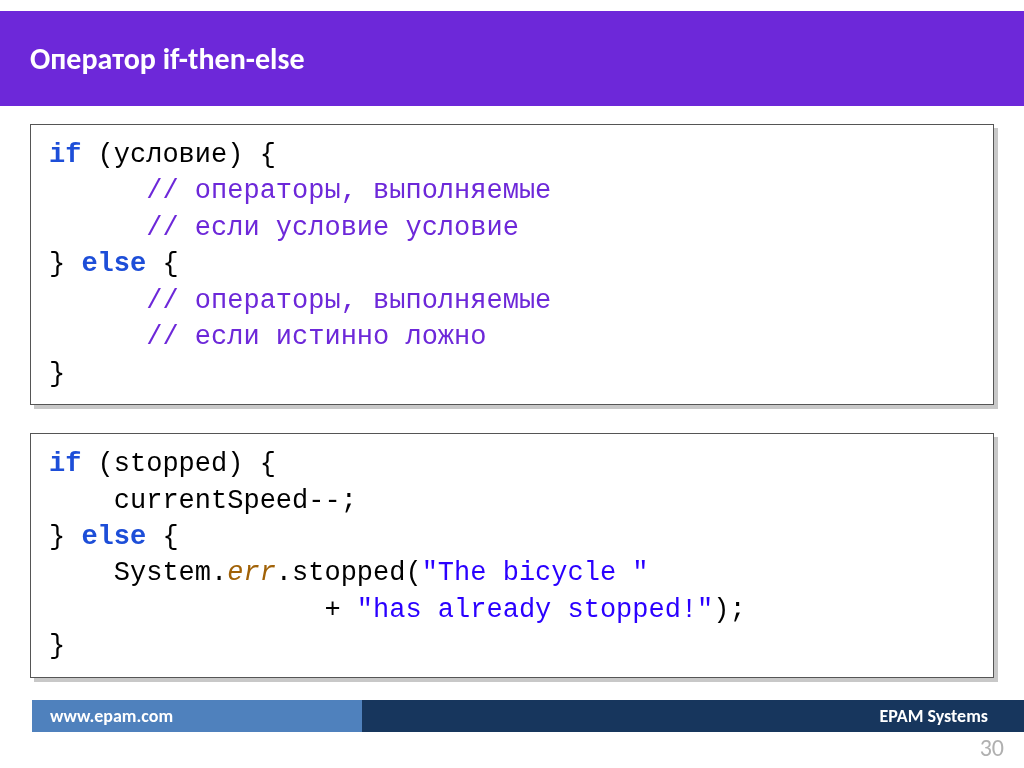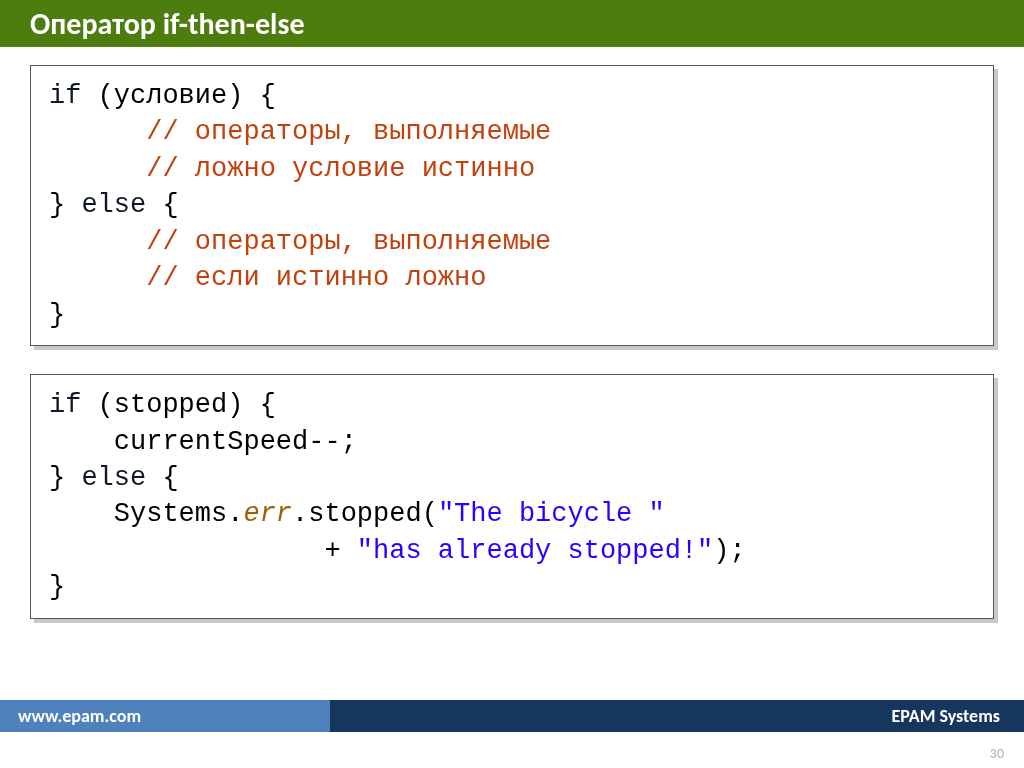--- a/index.html
+++ b/index.html
@@ -5,100 +5,102 @@
   * { margin: 0; padding: 0; box-sizing: border-box; }
   body {
     width: 1024px;
     height: 768px;
     font-family: Calibri, Arial, sans-serif;
     background: #fff;
     position: relative;
     overflow: hidden;
   }
   .header {
-    background: #4d7c0f;
+    background: #6d28d9;
     color: #fff;
-    padding: 5px 30px;
+    padding: 29px 30px;
     font-size: 30px;
     font-weight: bold;
+    margin-top: 11px;
   }
   .content {
     padding: 18px 30px 0 30px;
   }
   .code-box {
     border: 1.5px solid #555;
     box-shadow: 4px 4px 0 #c8c8c8;
     padding: 12px 18px;
     font-family: Consolas, 'Courier New', monospace;
     font-size: 27px;
     line-height: 1.35;
     background: #fff;
     margin-bottom: 28px;
     white-space: pre;
   }
-  .kw { color: #0f172a; font-weight: normal; }
-  .cm { color: #c2410c; }
+  .kw { color: #1d4ed8; font-weight: bold; }
+  .cm { color: #6d28d9; }
   .it { font-style: italic; color: #a16207; }
   .st { color: #2a00ff; }
   .footer {
     position: absolute;
     bottom: 36px;
     left: 0;
     width: 100%;
     display: flex;
     height: 32px;
     font-size: 18px;
     font-weight: bold;
   }
   .footer-left {
     background: #4f81bd;
     color: #fff;
     flex: 0 0 330px;
     display: flex;
     align-items: center;
     padding-left: 18px;
+    margin-left: 32px;
   }
   .footer-right {
     background: #17365d;
     color: #fff;
     flex: 1;
     display: flex;
     align-items: center;
     justify-content: flex-end;
-    padding-right: 24px;
+    padding-right: 36px;
   }
   .page-num {
     position: absolute;
     bottom: 6px;
     right: 20px;
     color: #b0b0b0;
-    font-size: 14px;
+    font-size: 24px;
   }
 </style>
 </head>
 <body>
 
 <div class="header">
   <span>Оператор if-then-else</span>
 </div>
 
 <div class="content">
 
   <div class="code-box"><span class="kw">if</span><span> (условие) {</span>
 <span class="cm">      // операторы, выполняемые</span>
-<span class="cm">      // ложно условие истинно</span>
+<span class="cm">      // если условие условие</span>
 <span>} </span><span class="kw">else</span><span> {</span>
 <span class="cm">      // операторы, выполняемые</span>
 <span class="cm">      // если истинно ложно</span>
 <span>}</span></div>
 
   <div class="code-box"><span class="kw">if</span><span> (stopped) {</span>
 <span>    currentSpeed--;</span>
 <span>} </span><span class="kw">else</span><span> {</span>
-<span>    Systems.</span><span class="it">err</span><span>.stopped(</span><span class="st">"The bicycle "</span>
+<span>    System.</span><span class="it">err</span><span>.stopped(</span><span class="st">"The bicycle "</span>
 <span>                 + </span><span class="st">"has already stopped!"</span><span>);</span>
 <span>}</span></div>
 
 </div>
 
 <div class="footer">
   <div class="footer-left">www.epam.com</div>
   <div class="footer-right">EPAM Systems</div>
 </div>
 

